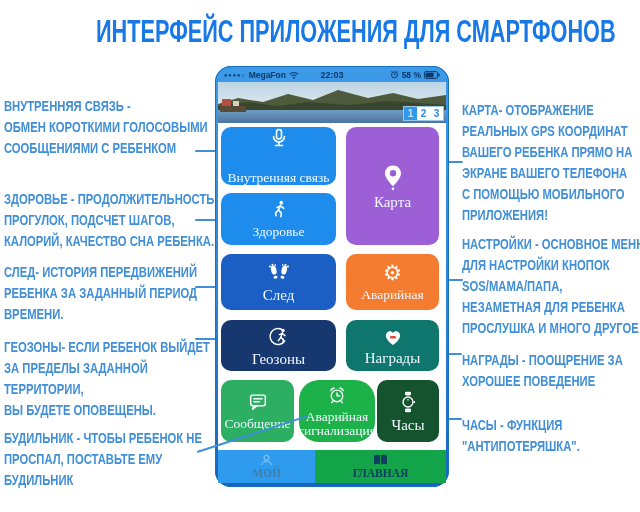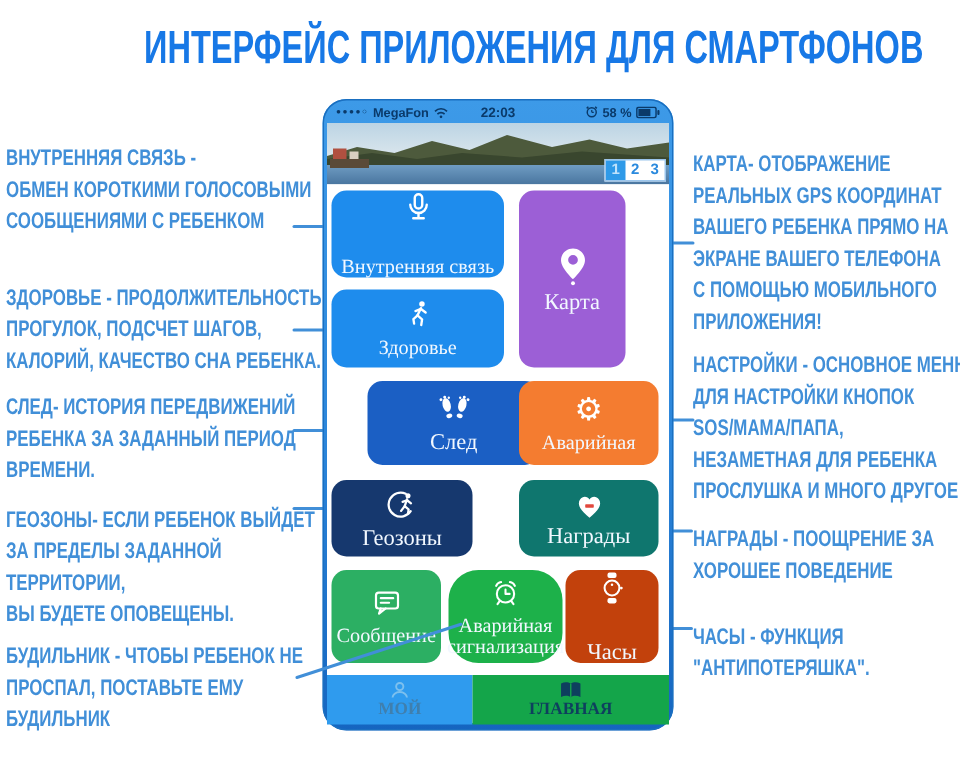--- a/index.html
+++ b/index.html
@@ -167,21 +167,21 @@
       <div class="ticon">
         <svg width="24" height="24" viewBox="0 0 24 24" fill="none" stroke="#fff" stroke-width="1.6" stroke-linecap="round">
             <rect x="9.5" y="2.5" width="5" height="9.5" rx="2.5"></rect>
             <path d="M6.5 9.5 a5.5 5.5 0 0 0 11 0"></path>
             <path d="M12 15 V18.5 M8.5 18.5 H15.5"></path>
           </svg>
       </div>
       <div class="tlabel">Внутренняя связь</div>
     </div>
 
-    <div class="abs tile" style="left: 128px; top: 45px; width: 71px; height: 118px; background-color: rgb(156, 95, 214);">
+    <div class="abs tile" style="left: 128px; top: 45px; width: 93px; height: 118px; background-color: rgb(156, 95, 214);">
       <div class="ticon">
         <svg width="26" height="27" viewBox="0 0 24 25">
             <path fill-rule="evenodd" fill="#fff" d="M12 1.5 C7.7 1.5 4.6 4.8 4.6 8.8 c0 5 7.4 11.7 7.4 11.7 s7.4-6.7 7.4-11.7 C19.4 4.8 16.3 1.5 12 1.5 Z M12 11.6 a3 3 0 1 1 0-6 a3 3 0 0 1 0 6 Z"></path>
             <circle cx="12" cy="23" r="1.2" fill="#fff"></circle>
           </svg>
       </div>
       <div class="tlabel" style="font-size:15px">Карта</div>
     </div>
 
     <div class="abs tile" style="left: 3px; top: 111px; width: 115px; height: 52px; background-color: rgb(30, 140, 237);">
@@ -190,21 +190,21 @@
             <circle cx="14.5" cy="4" r="2" fill="#fff" stroke="none"></circle>
             <path d="M13.8 7 L11.3 12.2"></path>
             <path d="M13.8 7.6 L9.8 9.2 M13.8 7.6 L17.2 10.2"></path>
             <path d="M11.3 12.2 L14.6 15.2 L14 19.3"></path>
             <path d="M11.3 12.2 L8.3 15 L8.8 18.3"></path>
           </svg>
       </div>
       <div class="tlabel">Здоровье</div>
     </div>
 
-    <div class="abs tile" style="left: 3px; top: 172px; width: 115px; height: 56px; background-color: rgb(27, 95, 196); margin-left: 24px;">
+    <div class="abs tile" style="left: 3px; top: 172px; width: 115px; height: 56px; background-color: rgb(27, 95, 196);">
       <div class="ticon">
         <svg width="26" height="22" viewBox="0 0 26 22" fill="#fff">
             <g transform="rotate(-14 8 9)">
               <ellipse cx="8" cy="8" rx="2.7" ry="4.6"></ellipse>
               <ellipse cx="8" cy="15.4" rx="2" ry="1.5"></ellipse>
               <circle cx="5.2" cy="3.6" r="1"></circle>
               <circle cx="8" cy="2.6" r="1"></circle>
               <circle cx="10.6" cy="3.6" r="0.8"></circle>
             </g>
             <g transform="rotate(14 18 9)">
@@ -217,21 +217,21 @@
           </svg>
       </div>
       <div class="tlabel" style="font-size:15px">След</div>
     </div>
 
     <div class="abs tile" style="left: 128px; top: 172px; width: 93px; height: 56px; background-color: rgb(244, 124, 48);">
       <div class="ticon gear-glyph">⚙</div>
       <div class="tlabel">Аварийная</div>
     </div>
 
-    <div class="abs tile" style="left: 3px; top: 238px; width: 94px; height: 51px; background-color: rgb(22, 56, 110);">
+    <div class="abs tile" style="left: 3px; top: 238px; width: 115px; height: 51px; background-color: rgb(22, 56, 110);">
       <div class="ticon">
         <svg width="24" height="22" viewBox="0 0 24 22" fill="none" stroke="#fff" stroke-width="1.5" stroke-linecap="round">
             <path d="M14.5 3.2 A8 8 0 1 0 17.8 14.8"></path>
             <circle cx="16" cy="4.5" r="1.7" fill="#fff" stroke="none"></circle>
             <path d="M15.4 6.8 L13.8 11.4"></path>
             <path d="M15.4 7.5 L12.4 8.6 M15.4 7.5 L18 9.6"></path>
             <path d="M13.8 11.4 L11.4 14.6 M13.8 11.4 L16.4 13.6 L16 16.4"></path>
           </svg>
       </div>
       <div class="tlabel" style="font-size:15px">Геозоны</div>
@@ -263,21 +263,21 @@
         <svg width="22" height="22" viewBox="0 0 24 24" fill="none" stroke="#fff" stroke-width="1.5" stroke-linecap="round">
             <circle cx="12" cy="13" r="6.3"></circle>
             <path d="M12 13 V9.8 M12 13 H15"></path>
             <path d="M5.2 7.2 A4.5 4.5 0 0 1 8.8 4.4 M18.8 7.2 A4.5 4.5 0 0 0 15.2 4.4"></path>
             <path d="M7.6 18.4 L6.2 20.4 M16.4 18.4 L17.8 20.4"></path>
           </svg>
       </div>
       <div class="tlabel">Аварийная сигнализация</div>
     </div>
 
-    <div class="abs tile" style="left: 159px; top: 298px; width: 62px; height: 62px; background-color: #c2410c; justify-content: space-between;">
+    <div class="abs tile" style="left: 159px; top: 298px; width: 62px; height: 62px; background-color: #14532d;">
       <div class="ticon">
         <svg width="22" height="24" viewBox="0 0 24 26" fill="none" stroke="#fff" stroke-width="1.5" stroke-linecap="round">
             <rect x="8.7" y="1.8" width="6.6" height="4" rx="1.5" fill="#fff" stroke="none"></rect>
             <rect x="8.7" y="20.2" width="6.6" height="4" rx="1.5" fill="#fff" stroke="none"></rect>
             <circle cx="12" cy="13" r="5.4"></circle>
             <circle cx="12" cy="10.6" r="0.9" fill="#fff" stroke="none"></circle>
             <circle cx="18.8" cy="13" r="1" fill="#fff" stroke="none"></circle>
           </svg>
       </div>
       <div class="tlabel" style="font-size:15px">Часы</div>

